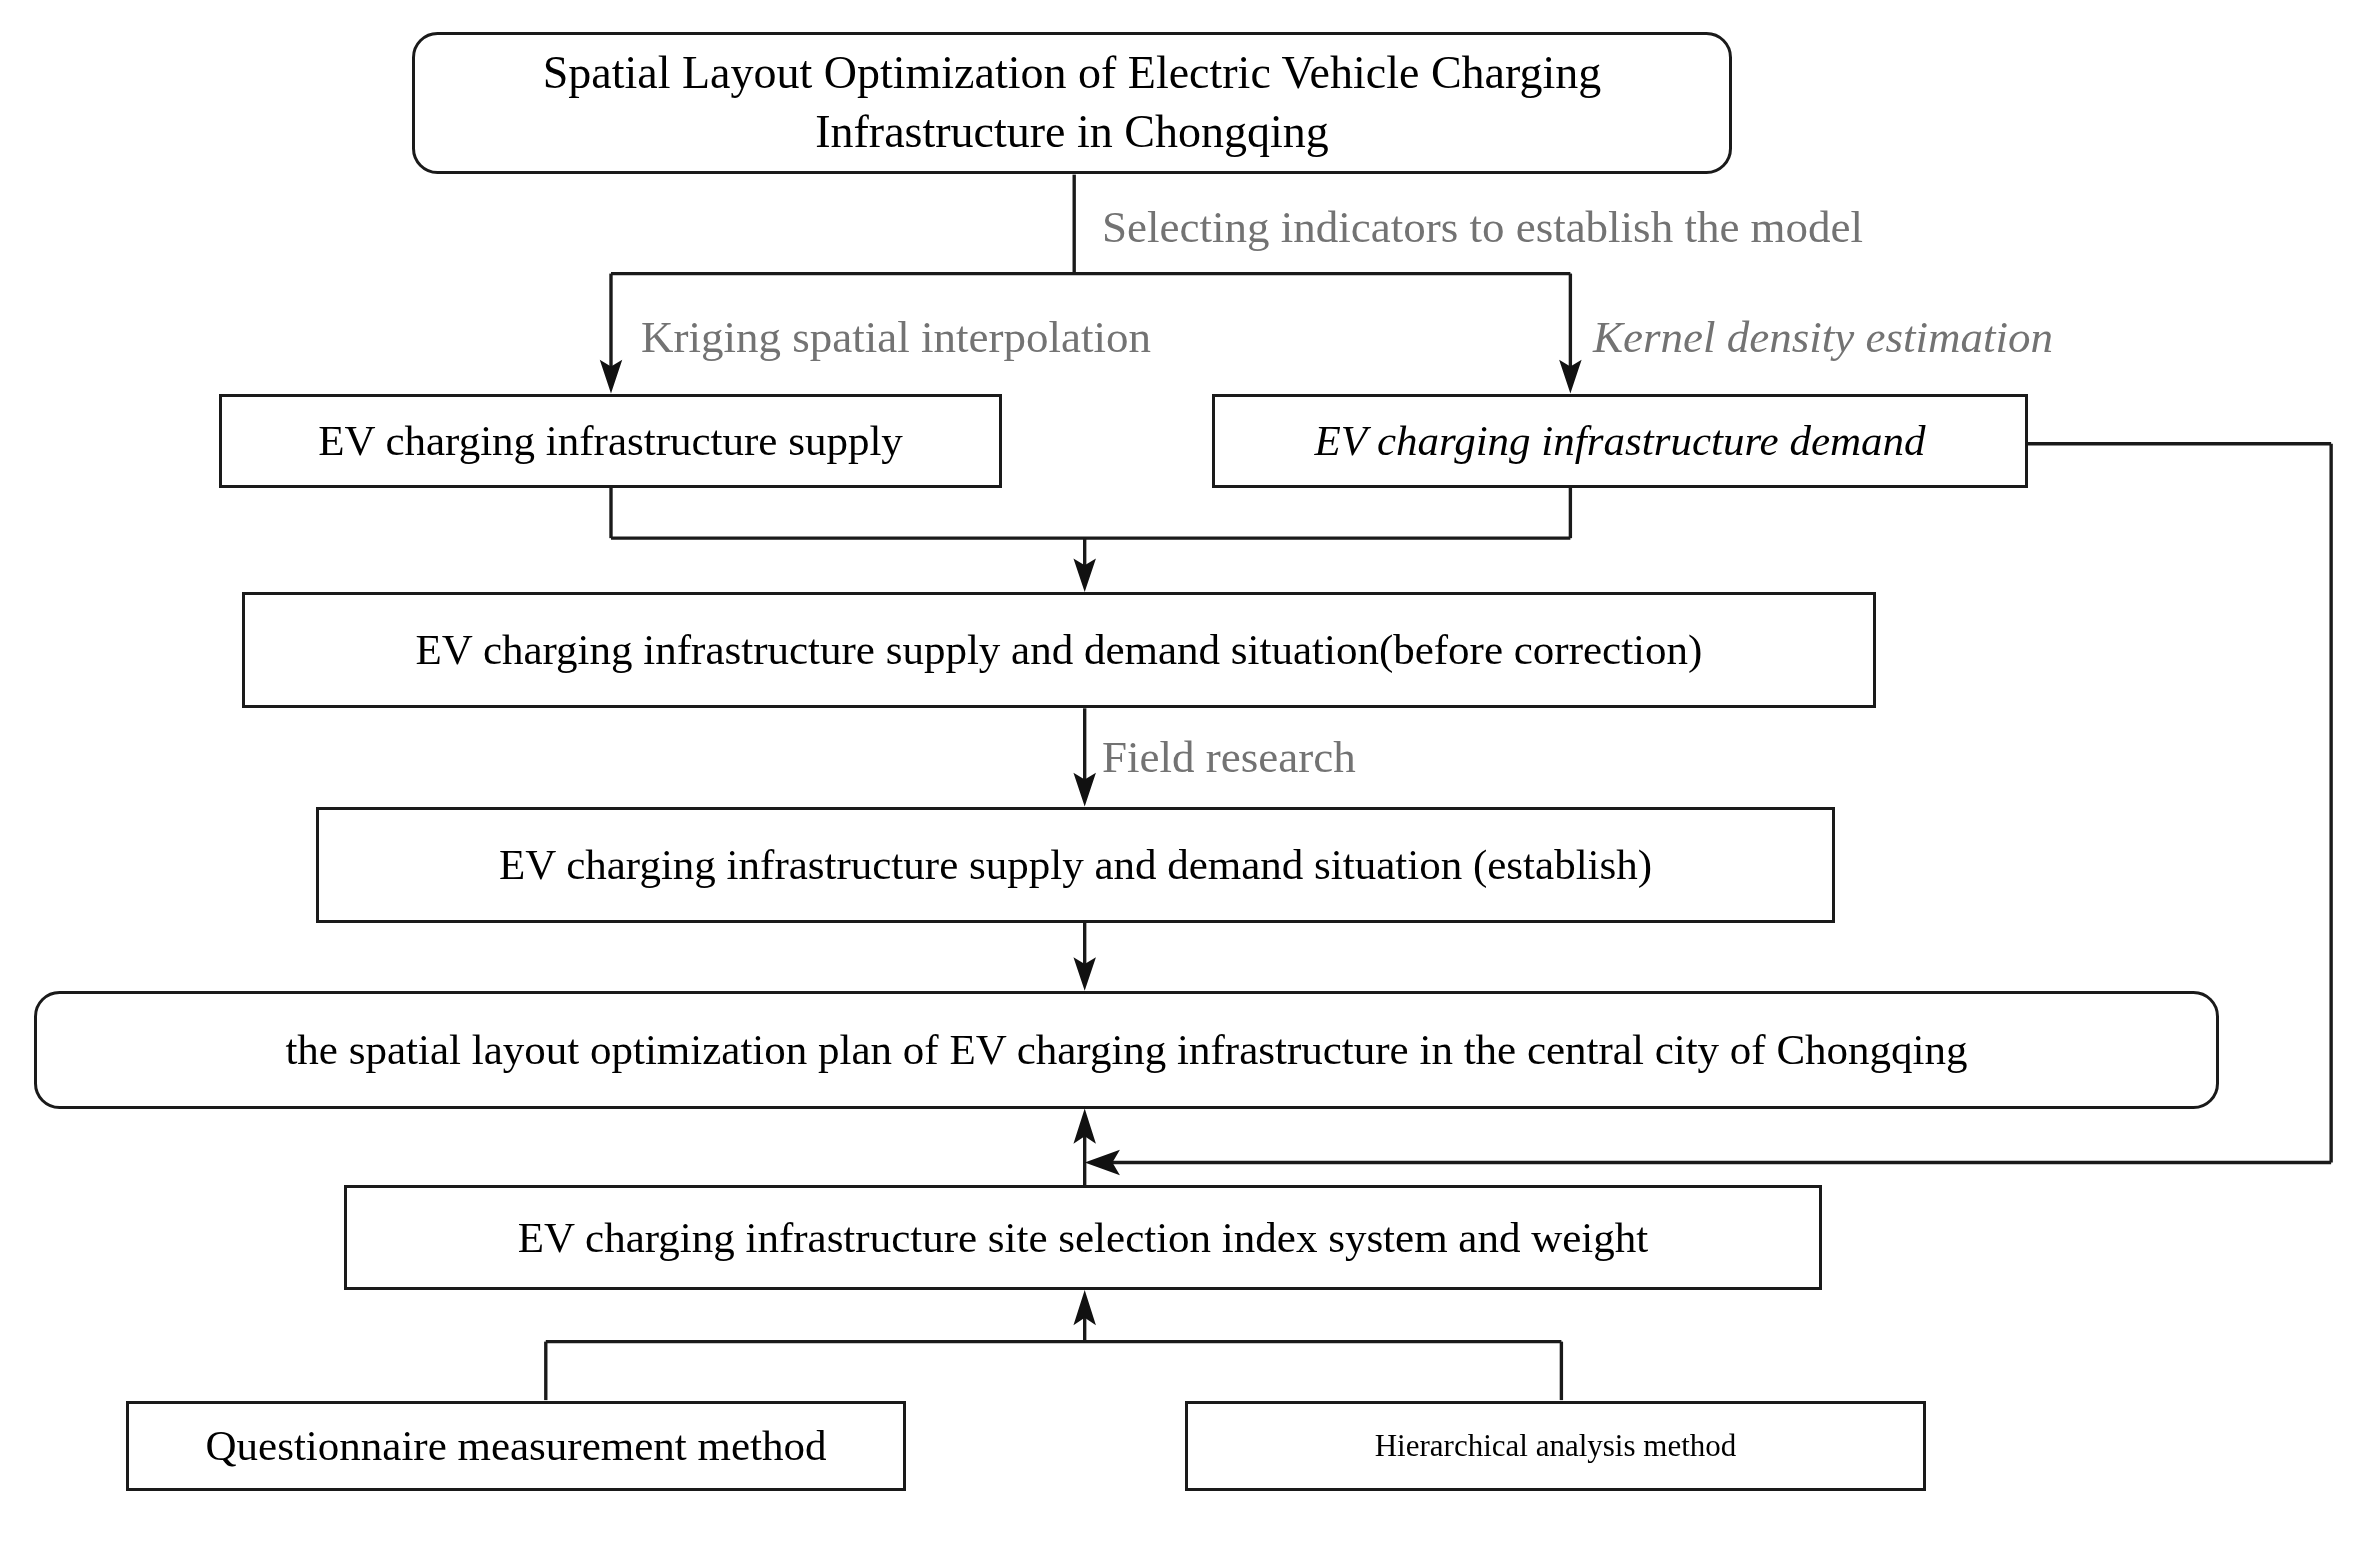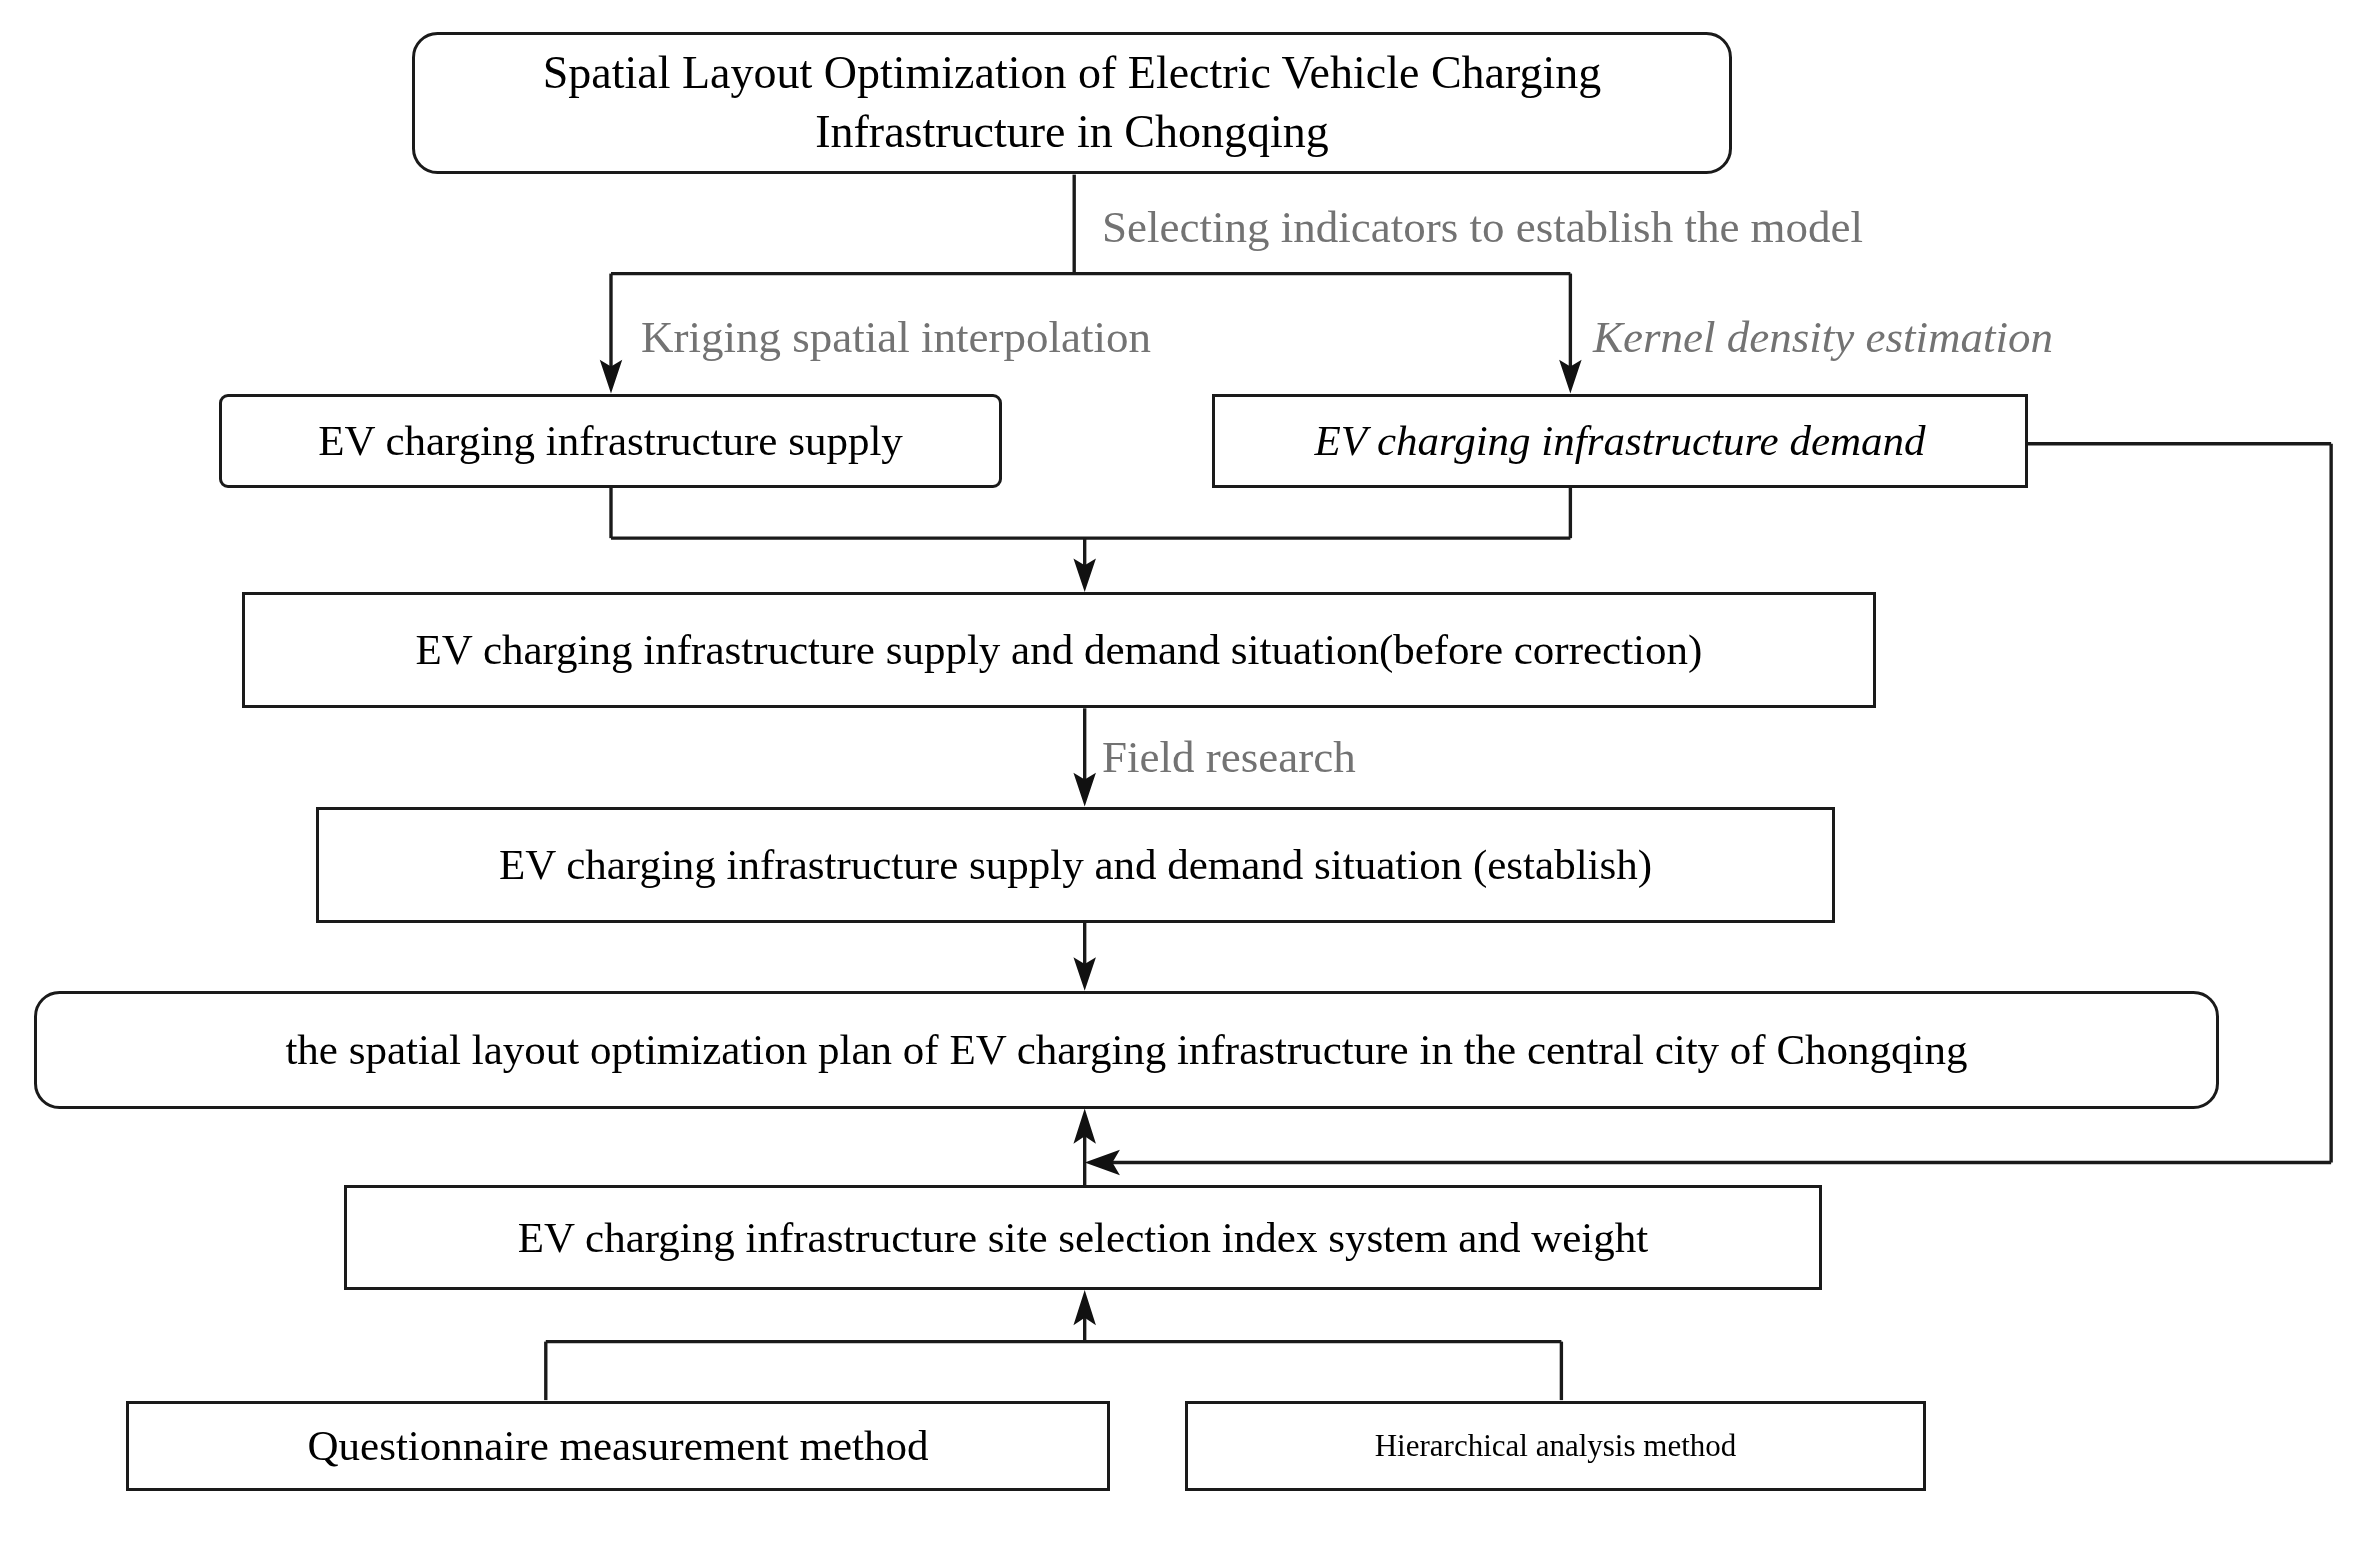--- a/index.html
+++ b/index.html
@@ -101,21 +101,21 @@
       <line x1="1447" y1="1790" x2="1447" y2="1752"></line>
       <path d="M1447,1721 L1432,1768 L1447,1758 L1462,1768 Z" fill="#111111" stroke="none"></path>
 
     </g>
   </svg>
 
   <div class="node rounded" style="left:412px; top:32px; width:1320px; height:142px; font-size:46px;">
     <span class="node-label">Spatial Layout Optimization of Electric Vehicle Charging Infrastructure in Chongqing</span>
   </div>
 
-  <div class="node" style="left:219px; top:394px; width:783px; height:94px; font-size:43px;border-radius:9px;">
+  <div class="node" style="left:219px; top:394px; width:783px; height:94px; font-size:43px;">
     <span class="node-label">EV charging infrastructure supply</span>
   </div>
 
   <div class="node" style="left:1212px; top:394px; width:816px; height:94px; font-size:43px;font-style:italic;">
     <span class="node-label">EV charging infrastructure demand</span>
   </div>
 
   <div class="node" style="left:242px; top:592px; width:1634px; height:116px; font-size:43px;">
     <span class="node-label">EV charging infrastructure supply and demand situation(before correction)</span>
   </div>
@@ -125,21 +125,21 @@
   </div>
 
   <div class="node rounded" style="left:34px; top:991px; width:2185px; height:118px; font-size:43px;">
     <span class="node-label">the spatial layout optimization plan of EV charging infrastructure in the central city of Chongqing</span>
   </div>
 
   <div class="node" style="left:344px; top:1185px; width:1478px; height:105px; font-size:43px;">
     <span class="node-label">EV charging infrastructure site selection index system and weight</span>
   </div>
 
-  <div class="node" style="left:126px; top:1401px; width:984px; height:90px; font-size:43px;">
+  <div class="node" style="left:126px; top:1401px; width:780px; height:90px; font-size:43px;">
     <span class="node-label">Questionnaire measurement method</span>
   </div>
 
   <div class="node" style="left:1185px; top:1401px; width:741px; height:90px; font-size:31px;">
     <span class="node-label">Hierarchical analysis method</span>
   </div>
 
   <div class="edge-label" style="left:1102px; top:201px; font-size:45px;">Selecting indicators to establish the model</div>
 
   <div class="edge-label" style="left:641px; top:311px; font-size:45px;">Kriging spatial interpolation</div>

